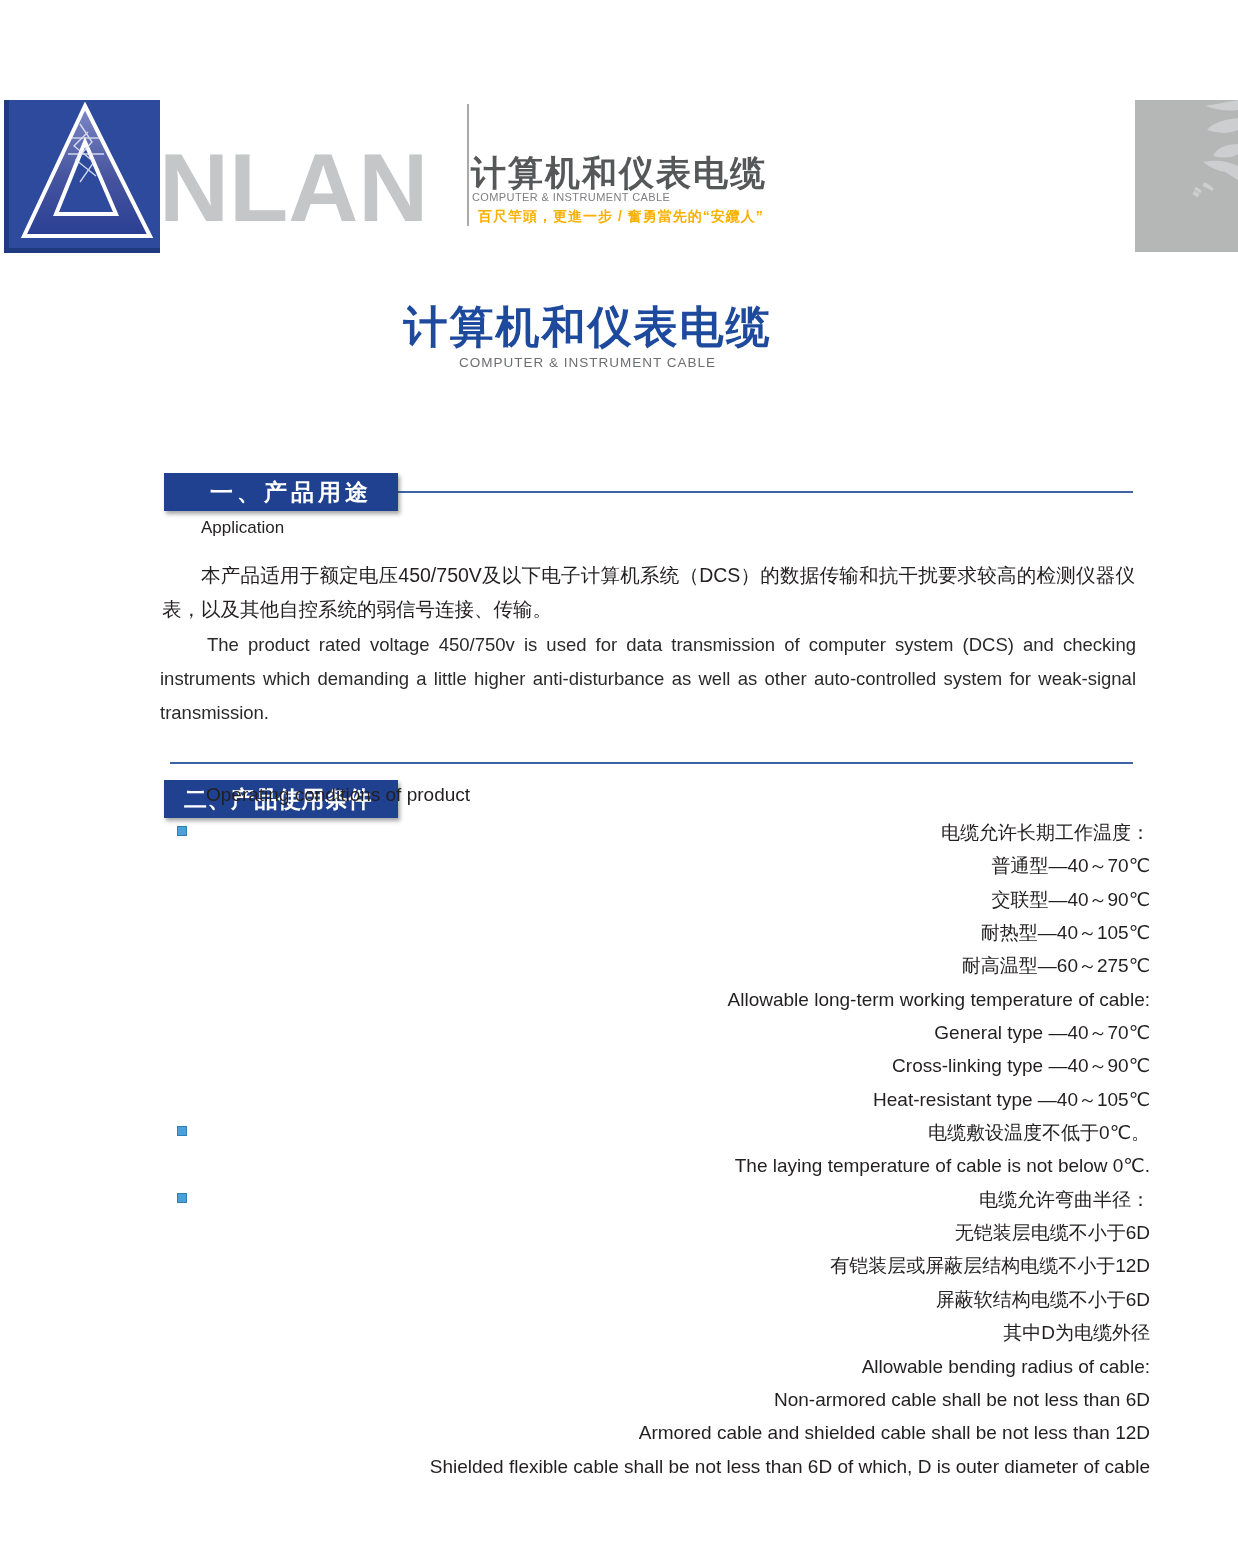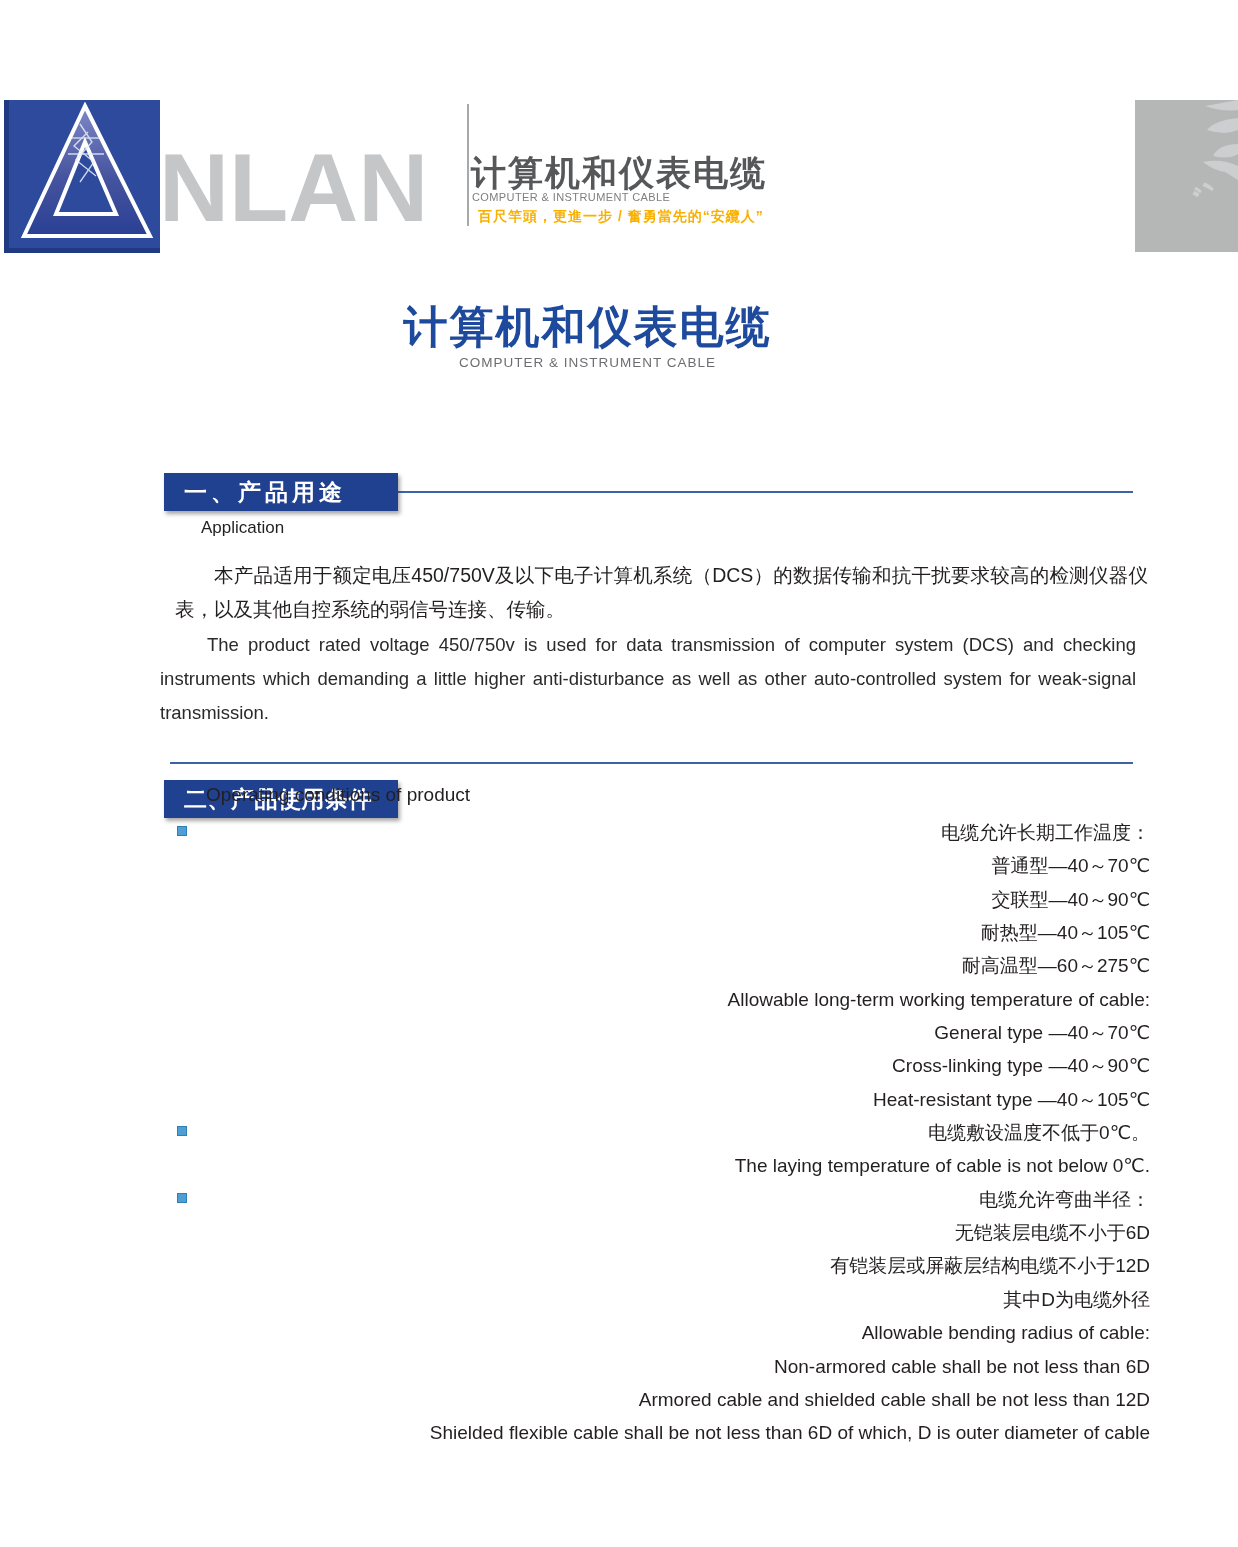--- a/index.html
+++ b/index.html
@@ -66,21 +66,21 @@
   }
   .sec-bar.s1{letter-spacing:4px;}
   .sec-bar.s2{letter-spacing:0.5px;margin-top:36px;}
   .sec-sub{
     position:absolute;font-size:17px;color:#231f20;
   }
   
   .para-cn{
     position:absolute;left:162px;top:558px;width:973px;
     font-size:19.5px;line-height:34px;text-align:justify;
-    text-indent:2em;color:#231f20;margin-left:13px;
+    text-indent:2em;color:#231f20;
   }
   .para-en{
     position:absolute;left:160px;top:628px;width:976px;
     font-size:18.5px;line-height:34px;text-align:justify;
     text-indent:47px;color:#2a2a2a;
   }
   
   .list{
     position:absolute;left:160px;top:816px;width:990px;text-align:right;
   }
@@ -137,21 +137,21 @@
         <rect x="58" y="92" width="6" height="4" transform="rotate(30 61 94)"></rect>
         <rect x="68" y="84" width="8" height="4" transform="rotate(25 72 86)"></rect>
       </g>
     </svg>
   </div>
 
   <div class="page-title-cn">计算机和仪表电缆</div>
   <div class="page-title-en">COMPUTER &amp; INSTRUMENT CABLE</div>
 
   <div class="sec-line" style="top:491px;"></div>
-  <div class="sec-bar s1" style="top:473px;">一、产品用途</div>
+  <div class="sec-bar s1" style="top:473px;text-align:center;">一、产品用途</div>
   <div class="sec-sub" style="left:201px;top:518px;">Application</div>
 
   <div class="para-cn">本产品适用于额定电压450/750V及以下电子计算机系统（DCS）的数据传输和抗干扰要求较高的检测仪器仪表，以及其他自控系统的弱信号连接、传输。</div>
   <div class="para-en">The product rated voltage 450/750v is used for data transmission of computer system (DCS) and checking instruments which demanding a little higher anti-disturbance as well as other auto-controlled system for weak-signal transmission.</div>
 
   <div class="sec-line" style="top:762px;"></div>
   <div class="sec-bar s2" style="top:744px;">二、产品使用条件</div>
   <div class="sec-sub" style="left:206px;top:784px;font-size:19px;">Operating conditions of product</div>
 
   <div class="list">
@@ -162,20 +162,21 @@
     <div class="line"><span>耐高温型—60～275℃</span></div>
     <div class="line"><span>Allowable long-term working temperature of cable:</span></div>
     <div class="line indent-a"><span>General type —40～70℃</span></div>
     <div class="line indent-a"><span>Cross-linking type —40～90℃</span></div>
     <div class="line indent-a"><span>Heat-resistant type —40～105℃</span></div>
     <div class="line"><span class="bullet-sq"></span><span>电缆敷设温度不低于0℃。</span></div>
     <div class="line"><span>The laying temperature of cable is not below 0℃.</span></div>
     <div class="line"><span class="bullet-sq"></span><span>电缆允许弯曲半径：</span></div>
     <div class="line"><span>无铠装层电缆不小于6D</span></div>
     <div class="line"><span>有铠装层或屏蔽层结构电缆不小于12D</span></div>
+    <div class="line"><span>屏蔽软结构电缆不小于6D</span></div>
     <div class="line"><span>其中D为电缆外径</span></div>
     <div class="line"><span>Allowable bending radius of cable:</span></div>
     <div class="line indent-b"><span>Non-armored cable shall be not less than 6D</span></div>
     <div class="line indent-b"><span>Armored cable and shielded cable shall be not less than 12D</span></div>
     <div class="line indent-b"><span>Shielded flexible cable shall be not less than 6D of which, D is outer diameter of cable</span></div>
   </div>
 
 </div>
 
 </body></html>

